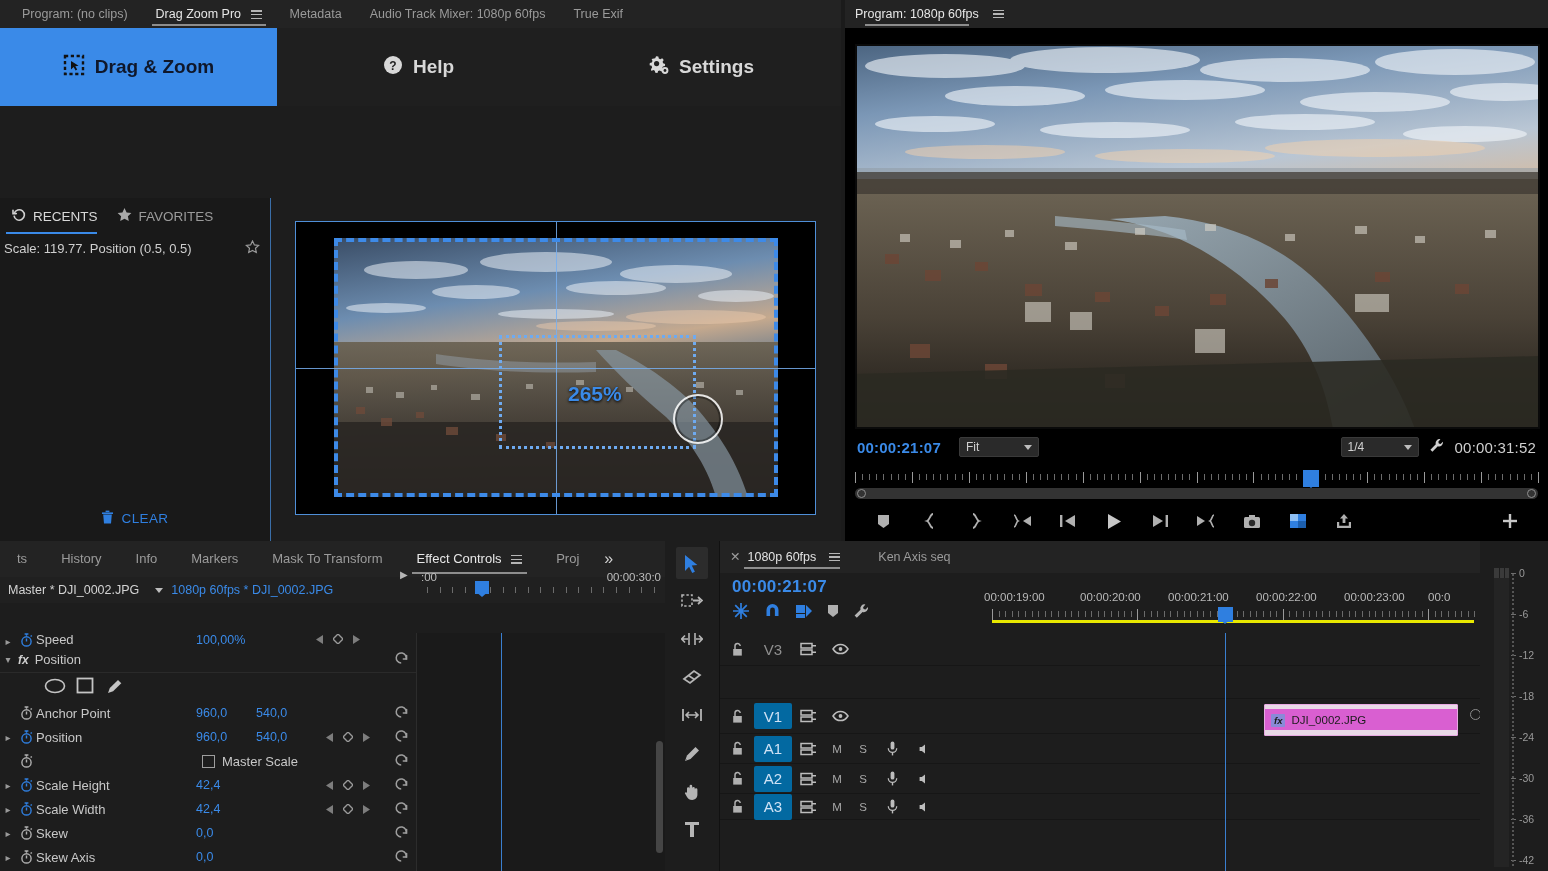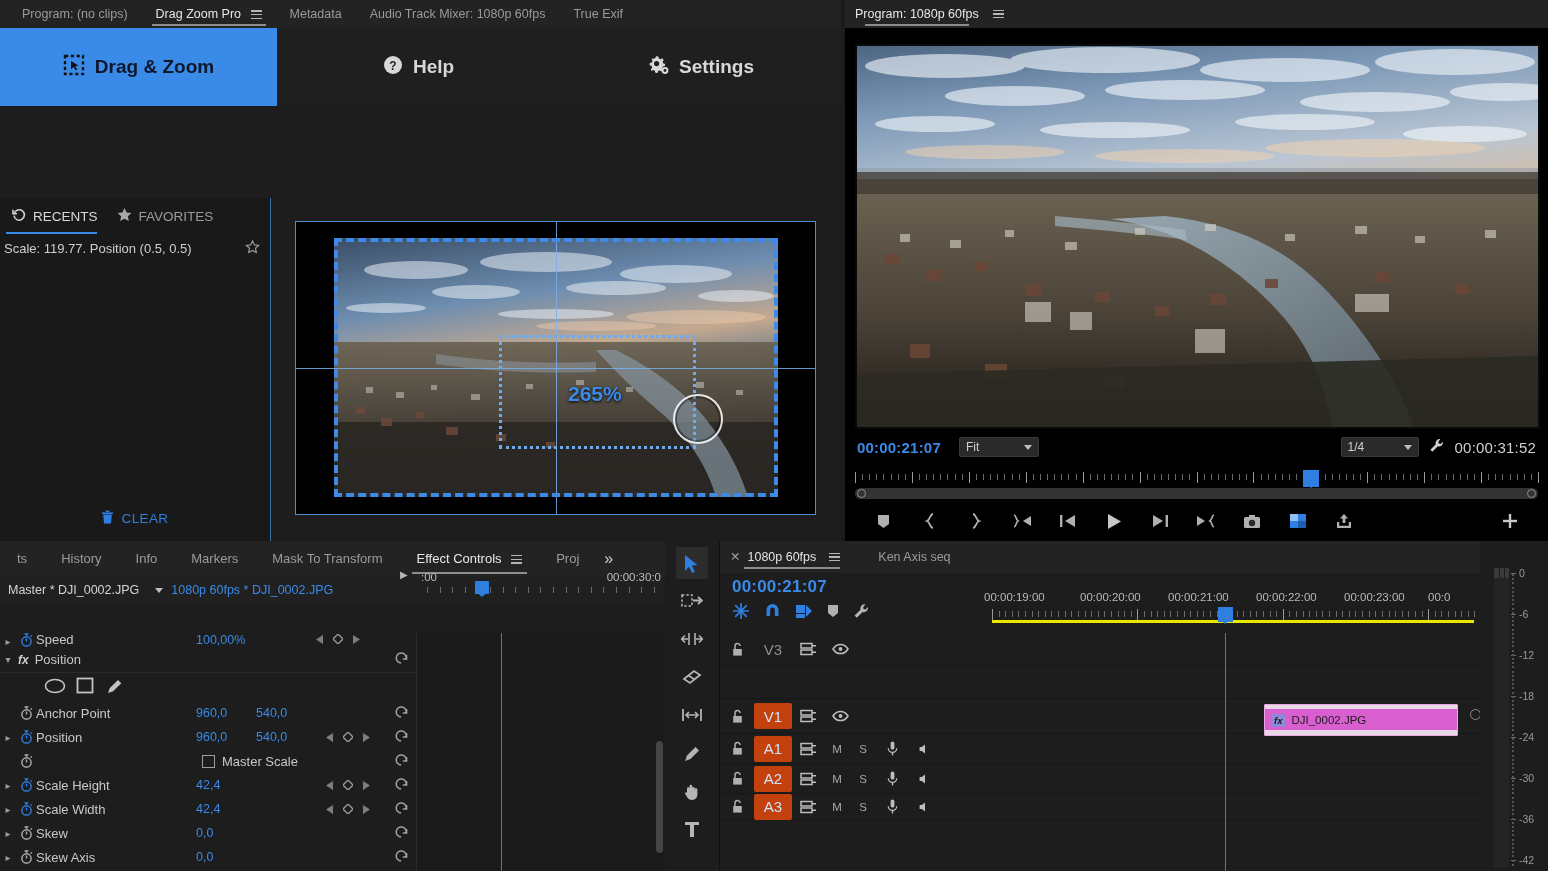--- a/index.html
+++ b/index.html
@@ -114,21 +114,21 @@
   .tl-ticks{ position:absolute; left:0; right:0; top:18px; height:9px;}
   .tl-yellow{ position:absolute; left:0; right:6px; top:29px; height:3px; background:#e8e800;}
   .tl-phead{ position:absolute; top:16px; width:15px; height:15px; background:#2f7fe0; }
   .tl-phead:after{content:"";position:absolute;left:0;top:11px;border-left:7.5px solid transparent;border-right:7.5px solid transparent;border-top:6px solid #2f7fe0;}
   .tl-playline{ position:absolute; top:92px; bottom:0; width:1px; background:#3a7fd0; }
   .tracks{ position:absolute; left:0; right:0; top:92px; bottom:0; }
   .track{ position:relative; border-bottom:1px solid #161616; display:flex; align-items:center; }
   .thead{ width:272px; display:flex; align-items:center; gap:0; height:100%; }
   .lock{ width:34px; display:flex; justify-content:center; color:#b0b0b0;}
   .tname{ width:38px; height:26px; display:flex; align-items:center; justify-content:center; font-size:15px; color:#8f8f8f; border-radius:2px;}
-  .tname.on{ background:#c2410c; color:#cfe2f5;}
+  .tname.on{ background:#0369a1; color:#cfe2f5;}
   .ticon{ width:32px; display:flex; justify-content:center; color:#bdbdbd;}
   .tms{ width:26px; text-align:center; font-size:11.5px; color:#a8a8a8;}
   .tbody{ flex:1; height:100%; position:relative; }
   .clip{ position:absolute; top:5px; height:32px; background:#d95fd1; border:1px solid #e7a8e2; border-radius:1px;
          display:flex; align-items:center; gap:6px; padding:0 6px; overflow:hidden; }
   .clip-top{ position:absolute; left:0; right:0; top:0; height:4px; background:#e9d9e7; }
   .clip-bot{ position:absolute; left:0; right:0; bottom:0; height:5px; background:#e9d9e7; }
   .fx{ background:#8a8ad8; color:#1a1a1a; font-size:9.5px; font-style:italic; font-weight:bold; padding:1px 3px; border-radius:1px; z-index:2;}
   .clip-name{ font-size:11.5px; color:#1c1c1c; z-index:2; }
   .knob{ position:absolute; right:-8px; width:11px;height:11px;border-radius:50%;border:1.5px solid #8b8b8b; }

